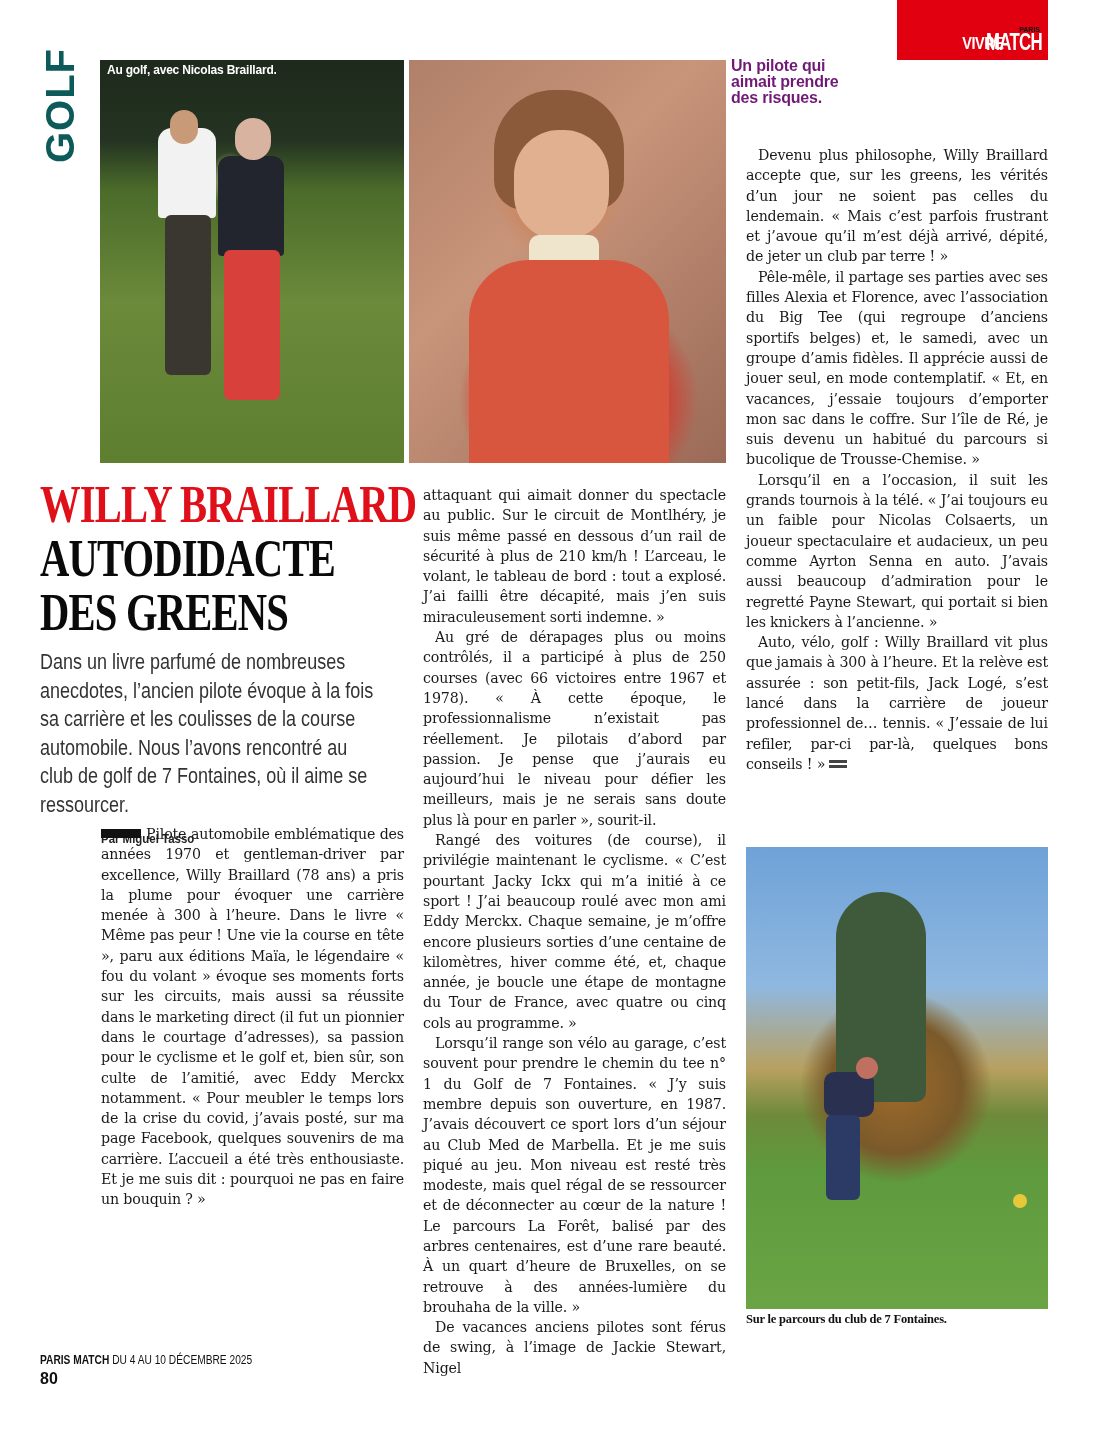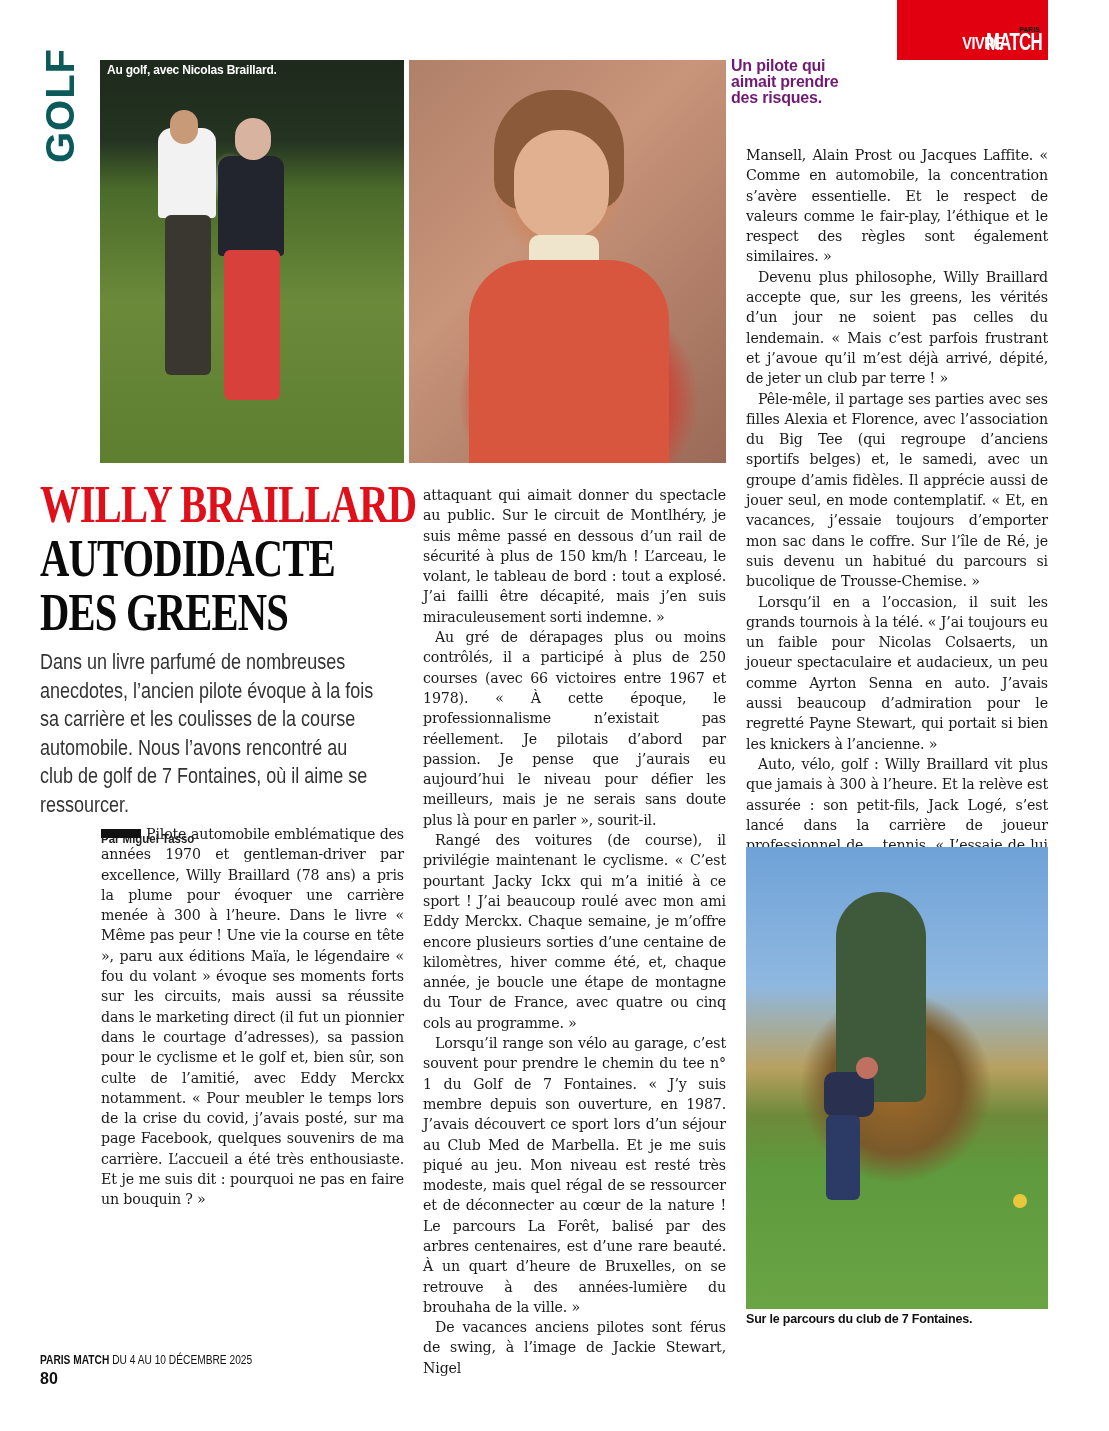--- a/index.html
+++ b/index.html
@@ -62,21 +62,21 @@
   .fig { position: absolute; border-radius: 6px; }
   .caption-on {
     left: 107px; top: 63px; color: #fff; font-family: "Liberation Sans", sans-serif;
     font-weight: bold; font-size: 12px; letter-spacing: -0.2px;
   }
   .caption-side {
     left: 731px; top: 58px; width: 130px; color: #701a75; font-family: "Liberation Sans", sans-serif;
     font-weight: bold; font-size: 16px; line-height: 16px; letter-spacing: -0.2px;
   }
   .caption-bottom {
-    left: 746px; top: 1312px; color: #111; font-family: Liberation Sans, sans-serif;
+    left: 746px; top: 1312px; color: #111; font-family: Liberation Serif, serif;
     font-weight: bold; font-size: 12.5px; letter-spacing: -0.2px;
   }
   
   .headline {
     left: 40px; top: 478px; font-family: Liberation Serif, serif; font-weight: bold;
     line-height: 54px; letter-spacing: -1px;
   }
   .headline div { font-size: 52px; transform: scaleX(0.78); transform-origin: left; white-space: nowrap; }
   .headline .red { color: #e0101a; }
   .headline .black { color: #0a0a0a; }
@@ -156,29 +156,28 @@
 
 <div class="abs standfirst">Dans un livre parfumé de nombreuses anecdotes, l’ancien pilote évoque à la fois sa carrière et les coulisses de la course automobile. Nous l’avons rencontré au club de golf de 7 Fontaines, où il aime se ressourcer.</div>
 
 <div class="abs byline">Par Miguel Tasso</div>
 
 <div class="abs col col1">
   <p class="first"><span class="lead-block"></span><span>Pilote automobile emblématique des années 1970 et gentleman-driver par excellence, Willy Braillard (78 ans) a pris la plume pour évoquer une carrière menée à 300 à l’heure. Dans le livre « Même pas peur ! Une vie la course en tête », paru aux éditions Maïa, le légendaire « fou du volant » évoque ses moments forts sur les circuits, mais aussi sa réussite dans le marketing direct (il fut un pionnier dans le courtage d’adresses), sa passion pour le cyclisme et le golf et, bien sûr, son culte de l’amitié, avec Eddy Merckx notamment. « Pour meubler le temps lors de la crise du covid, j’avais posté, sur ma page Facebook, quelques souvenirs de ma carrière. L’accueil a été très enthousiaste. Et je me suis dit : pourquoi ne pas en faire un bouquin ? »</span></p>
 </div>
 
 <div class="abs col col2">
-  <p class="first">attaquant qui aimait donner du spectacle au public. Sur le circuit de Montlhéry, je suis même passé en dessous d’un rail de sécurité à plus de 150 km/h ! L’arceau, le volant, le tableau de bord : tout a explosé. J’ai failli être décapité, mais j’en suis miraculeusement sorti indemne. »</p>
+  <p class="first">attaquant qui aimait donner du spectacle au public. Sur le circuit de Montlhéry, je suis même passé en dessous d’un rail de sécurité à plus de 210 km/h ! L’arceau, le volant, le tableau de bord : tout a explosé. J’ai failli être décapité, mais j’en suis miraculeusement sorti indemne. »</p>
   <p>Au gré de dérapages plus ou moins contrôlés, il a participé à plus de 250 courses (avec 66 victoires entre 1967 et 1978). « À cette époque, le professionnalisme n’existait pas réellement. Je pilotais d’abord par passion. Je pense que j’aurais eu aujourd’hui le niveau pour défier les meilleurs, mais je ne serais sans doute plus là pour en parler », sourit-il.</p>
   <p>Rangé des voitures (de course), il privilégie maintenant le cyclisme. « C’est pourtant Jacky Ickx qui m’a initié à ce sport ! J’ai beaucoup roulé avec mon ami Eddy Merckx. Chaque semaine, je m’offre encore plusieurs sorties d’une centaine de kilomètres, hiver comme été, et, chaque année, je boucle une étape de montagne du Tour de France, avec quatre ou cinq cols au programme. »</p>
   <p>Lorsqu’il range son vélo au garage, c’est souvent pour prendre le chemin du tee n° 1 du Golf de 7 Fontaines. « J’y suis membre depuis son ouverture, en 1987. J’avais découvert ce sport lors d’un séjour au Club Med de Marbella. Et je me suis piqué au jeu. Mon niveau est resté très modeste, mais quel régal de se ressourcer et de déconnecter au cœur de la nature ! Le parcours La Forêt, balisé par des arbres centenaires, est d’une rare beauté. À un quart d’heure de Bruxelles, on se retrouve à des années-lumière du brouhaha de la ville. »</p>
   <p>De vacances anciens pilotes sont férus de swing, à l’image de Jackie Stewart, Nigel</p>
 </div>
 
 <div class="abs col col3">
-  <p class="first">Mansell, Alain Prost ou Jacques Laffite. « Comme en automobile, la concentration s’avère essentielle. Et le respect de valeurs comme le fair-play, l’éthique et le respect des règles sont également similaires. »</p>
   <p>Devenu plus philosophe, Willy Braillard accepte que, sur les greens, les vérités d’un jour ne soient pas celles du lendemain. « Mais c’est parfois frustrant et j’avoue qu’il m’est déjà arrivé, dépité, de jeter un club par terre ! »</p>
   <p>Pêle-mêle, il partage ses parties avec ses filles Alexia et Florence, avec l’association du Big Tee (qui regroupe d’anciens sportifs belges) et, le samedi, avec un groupe d’amis fidèles. Il apprécie aussi de jouer seul, en mode contemplatif. « Et, en vacances, j’essaie toujours d’emporter mon sac dans le coffre. Sur l’île de Ré, je suis devenu un habitué du parcours si bucolique de Trousse-Chemise. »</p>
   <p>Lorsqu’il en a l’occasion, il suit les grands tournois à la télé. « J’ai toujours eu un faible pour Nicolas Colsaerts, un joueur spectaculaire et audacieux, un peu comme Ayrton Senna en auto. J’avais aussi beaucoup d’admiration pour le regretté Payne Stewart, qui portait si bien les knickers à l’ancienne. »</p>
   <p><span>Auto, vélo, golf : Willy Braillard vit plus que jamais à 300 à l’heure. Et la relève est assurée : son petit-fils, Jack Logé, s’est lancé dans la carrière de joueur professionnel de… tennis. « J’essaie de lui refiler, par-ci par-là, quelques bons conseils ! »</span><span class="end-mark"></span></p>
 </div>
 
 <div class="abs photo photo3" title="Man in cap swinging a golf club on an autumn fairway">
   <div class="fig" style="left:90px;top:45px;width:90px;height:210px;background:#3e5a3a;border-radius:45px 45px 10px 10px;"></div>
   <div class="fig" style="left:78px;top:225px;width:50px;height:45px;background:#2a3050;border-radius:10px;"></div>
   <div class="fig" style="left:80px;top:268px;width:34px;height:85px;background:#2c3a66;"></div>

